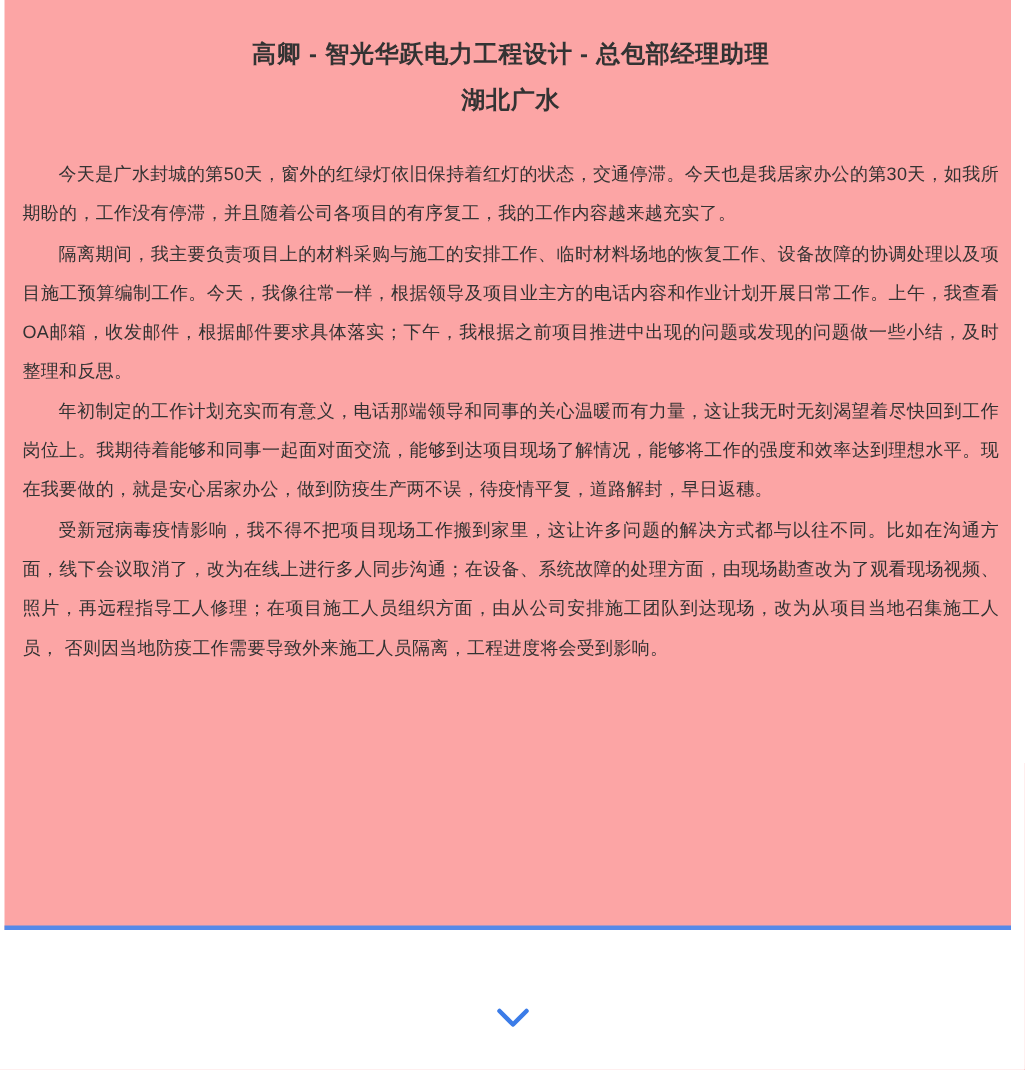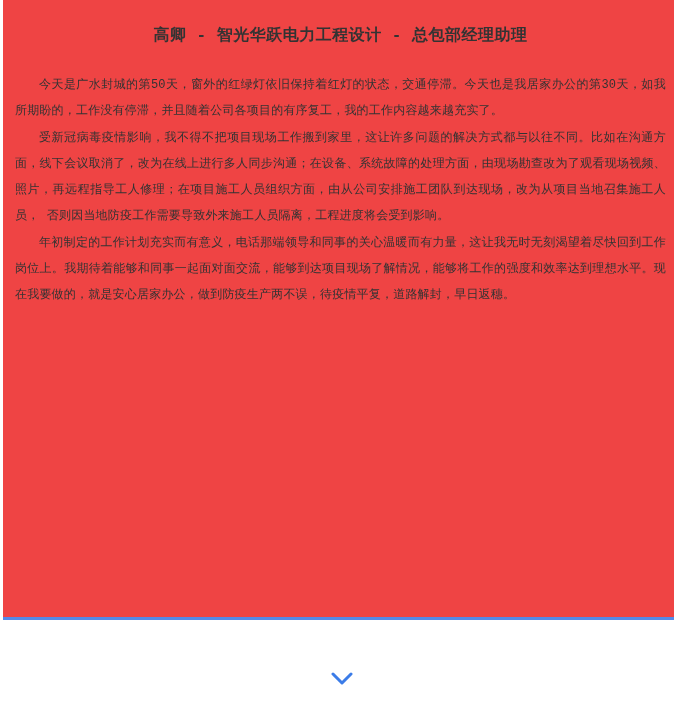--- a/index.html
+++ b/index.html
@@ -11,25 +11,24 @@
   .page {
     position: relative;
     width: 683px;
     height: 713px;
     background: #ffffff;
     overflow: hidden;
   }
   .card {
     box-sizing: border-box;
     margin: 0 9px 0 3px;
-    background: #ef4444;
+    background: #fca5a5;
     border-bottom: 3px solid #5589e8;
     padding: 21px 8px 14px 12px;
     min-height: 620px;
-    font-family: Liberation Mono, monospace;
   }
   .card h1, .card h2 {
     margin: 0;
     font-size: 16px;
     line-height: 31px;
     font-weight: bold;
     color: #333333;
     text-align: center;
     letter-spacing: 0.5px;
   }
@@ -65,25 +64,27 @@
     display: block;
   }
 </style>
 </head>
 <body>
 
 <div class="page">
 
   <section class="card">
     <h1>高卿 - 智光华跃电力工程设计 - 总包部经理助理</h1>
+    <h2>湖北广水</h2>
 
     <div class="diary-body">
       <p>今天是广水封城的第50天，窗外的红绿灯依旧保持着红灯的状态，交通停滞。今天也是我居家办公的第30天，如我所期盼的，工作没有停滞，并且随着公司各项目的有序复工，我的工作内容越来越充实了。</p>
+      <p>隔离期间，我主要负责项目上的材料采购与施工的安排工作、临时材料场地的恢复工作、设备故障的协调处理以及项目施工预算编制工作。今天，我像往常一样，根据领导及项目业主方的电话内容和作业计划开展日常工作。上午，我查看OA邮箱，收发邮件，根据邮件要求具体落实；下午，我根据之前项目推进中出现的问题或发现的问题做一些小结，及时整理和反思。</p>
+      <p>年初制定的工作计划充实而有意义，电话那端领导和同事的关心温暖而有力量，这让我无时无刻渴望着尽快回到工作岗位上。我期待着能够和同事一起面对面交流，能够到达项目现场了解情况，能够将工作的强度和效率达到理想水平。现在我要做的，就是安心居家办公，做到防疫生产两不误，待疫情平复，道路解封，早日返穗。</p>
       <p>受新冠病毒疫情影响，我不得不把项目现场工作搬到家里，这让许多问题的解决方式都与以往不同。比如在沟通方面，线下会议取消了，改为在线上进行多人同步沟通；在设备、系统故障的处理方面，由现场勘查改为了观看现场视频、照片，再远程指导工人修理；在项目施工人员组织方面，由从公司安排施工团队到达现场，改为从项目当地召集施工人员， 否则因当地防疫工作需要导致外来施工人员隔离，工程进度将会受到影响。</p>
-      <p>年初制定的工作计划充实而有意义，电话那端领导和同事的关心温暖而有力量，这让我无时无刻渴望着尽快回到工作岗位上。我期待着能够和同事一起面对面交流，能够到达项目现场了解情况，能够将工作的强度和效率达到理想水平。现在我要做的，就是安心居家办公，做到防疫生产两不误，待疫情平复，道路解封，早日返穗。</p>
     </div>
   </section>
 
   <div class="footer">
     <button class="expand-button" type="button" aria-label="expand">
       <svg class="chevron" width="22" height="14" viewBox="0 0 22 14">
         <polyline points="2,2 11,11 20,2" fill="none" stroke="#3b7ce8" stroke-width="3" stroke-linecap="round" stroke-linejoin="round"></polyline>
       </svg>
     </button>
   </div>

